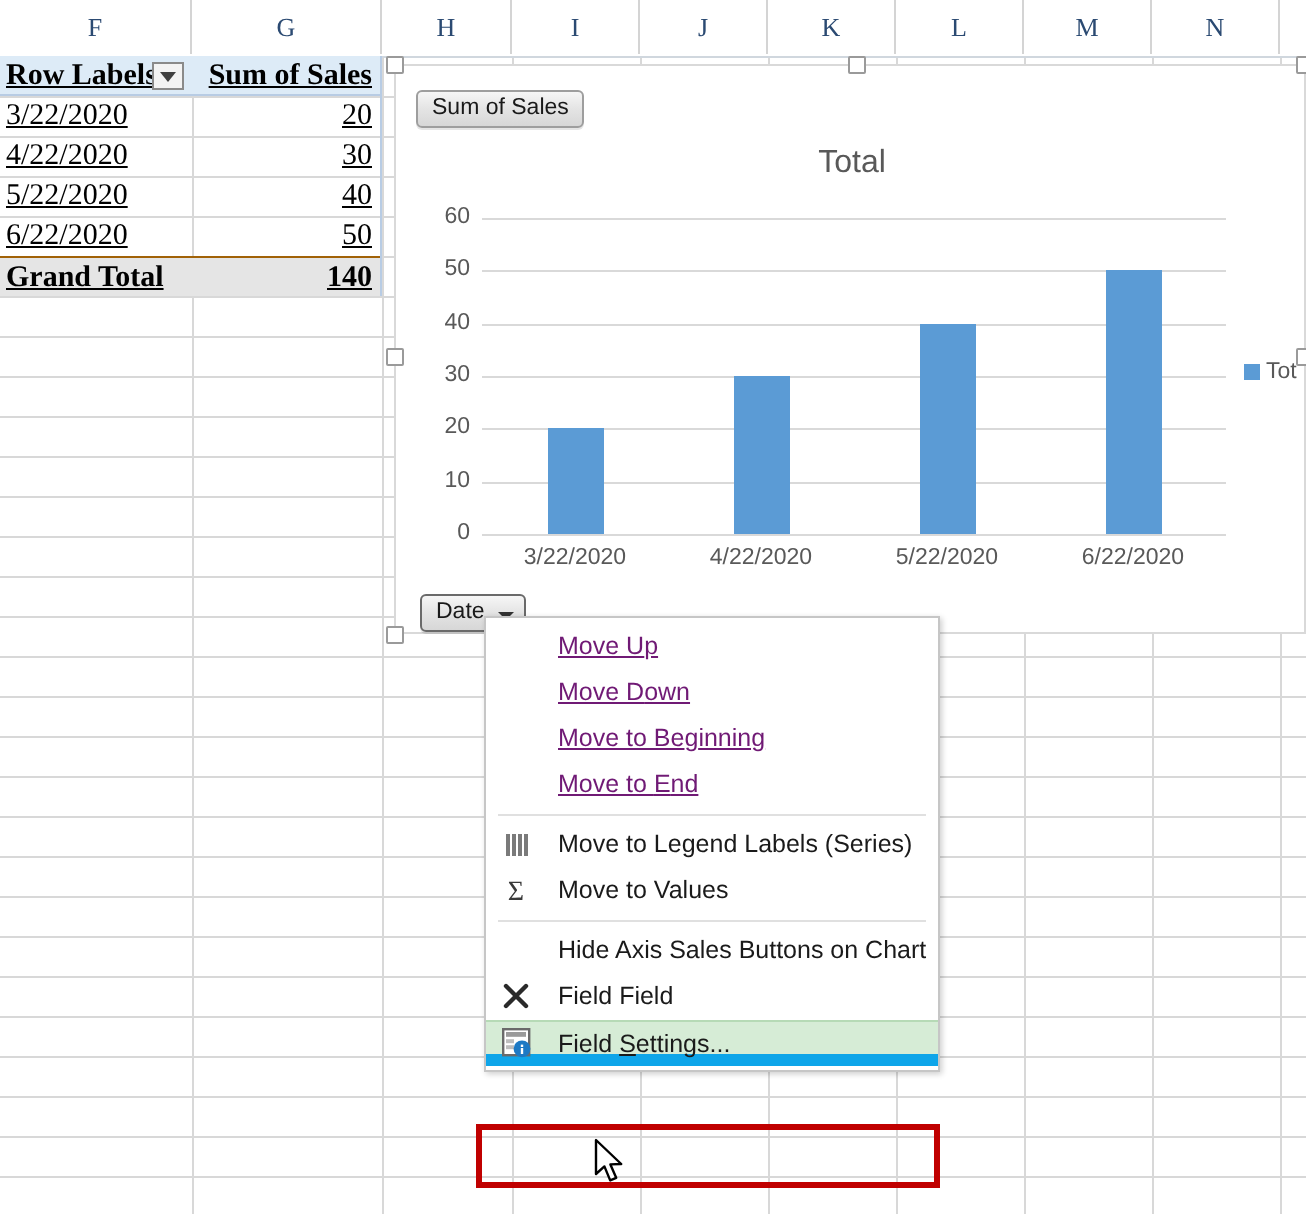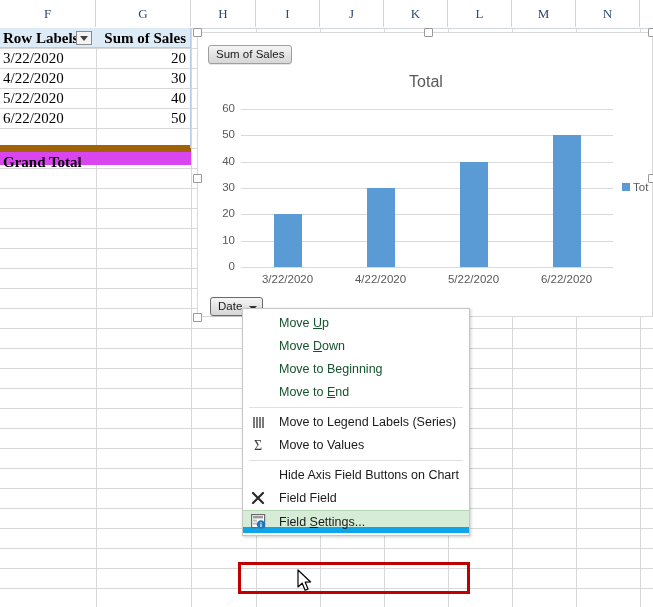--- a/index.html
+++ b/index.html
@@ -85,24 +85,23 @@
     text-decoration: underline;
   }
   .pv-label { left: 0; width: 96px; padding-left: 3px; text-align: left; }
   .pv-value { left: 96px; width: 95px; padding-right: 5px; text-align: right; }
   .pv-header {
     background: #ddebf7;
     font-weight: bold;
     border-bottom: 1px solid #b8cce4;
   }
   .pv-total {
-    background: #d946ef;
+    background: #e5e5e5;
     font-weight: bold;
-    border-top: 7px solid #a16207;
-    margin-top: 17px;
+    border-top: 1px solid #a16207;
   }
   .pv-filter-btn {
     position: absolute;
     left: 76px;
     top: 3px;
     width: 16px;
     height: 14px;
     background: #f3f3f3;
     border: 1px solid #8a8a8a;
     box-sizing: border-box;
@@ -253,21 +252,21 @@
   .mi {
     position: relative;
     height: 23px;
     line-height: 23px;
     padding-left: 36px;
     font-size: 12.5px;
     color: #1a1a1a;
     white-space: nowrap;
     box-sizing: border-box;
   }
-  .mi.disabled { color: #14532d; }
+  .mi.disabled { color: #701a75; text-decoration: underline; }
   .mi .mi-icon {
     position: absolute;
     left: 8px;
     top: 3px;
     width: 17px; height: 17px;
   }
   .mi-sep {
     height: 1px;
     background: #e0e0e0;
     margin: 3px 6px 3px 6px;
@@ -380,20 +379,21 @@
     <div class="pv-cell pv-label">5/22/2020</div>
     <div class="pv-cell pv-value">40</div>
   </div>
   <div class="pivot-row" style="top:108px;">
     <div class="pv-cell pv-label">6/22/2020</div>
     <div class="pv-cell pv-value">50</div>
   </div>
 
   <div class="pivot-row pv-total" style="top:128px;">
     <div class="pv-cell pv-label">Grand Total</div>
+    <div class="pv-cell pv-value">140</div>
   </div>
 </div>
 <div class="pivot-outline"></div>
 
 <div id="chart-obj">
 
   <div class="field-btn" id="field-btn-sum">Sum of Sales</div>
 
   <div class="chart-title">Total</div>
 
@@ -449,21 +449,21 @@
     <div class="mi"><span class="mi-icon"><svg width="14" height="14" viewBox="0 0 14 14">
           <rect x="2" y="2" width="2" height="11" fill="#7a7a7a"></rect>
           <rect x="5" y="2" width="2" height="11" fill="#7a7a7a"></rect>
           <rect x="8" y="2" width="2" height="11" fill="#7a7a7a"></rect>
           <rect x="11" y="2" width="2" height="11" fill="#7a7a7a"></rect>
         </svg></span><span>Move to Legend Labels (Series)</span></div>
     <div class="mi"><span class="mi-icon"><svg width="14" height="14" viewBox="0 0 14 14">
           <text x="7" y="12" font-family="Liberation Serif, serif" font-size="14" text-anchor="middle" fill="#3a3a3a">Σ</text>
         </svg></span><span>Move to Values</span></div>
     <div class="mi-sep"></div>
-    <div class="mi"><span>Hide Axis Field Buttons on Chart</span></div>
+    <div class="mi"><span>Hide Axis Sales Buttons on Chart</span></div>
     <div class="mi"><span class="mi-icon"><svg width="14" height="14" viewBox="0 0 14 14">
           <path d="M2 2 L12 12 M12 2 L2 12" stroke="#2a2a2a" stroke-width="2.2" stroke-linecap="round"></path>
         </svg></span><span>Field Field</span></div>
     <div class="mi hl"><span class="mi-icon"><svg width="15" height="15" viewBox="0 0 15 15">
           <rect x="0.6" y="0.6" width="13" height="13" fill="#ffffff" stroke="#6a6a6a" stroke-width="1.2"></rect>
           <rect x="2" y="2" width="10" height="2.4" fill="#9a9a9a"></rect>
           <rect x="2" y="5.6" width="4" height="2" fill="#bdbdbd"></rect>
           <rect x="2" y="8.6" width="4" height="2" fill="#bdbdbd"></rect>
           <circle cx="10" cy="10.4" r="4.2" fill="#1d79c4"></circle>
           <rect x="9.4" y="8.3" width="1.2" height="1.2" fill="#ffffff"></rect>

